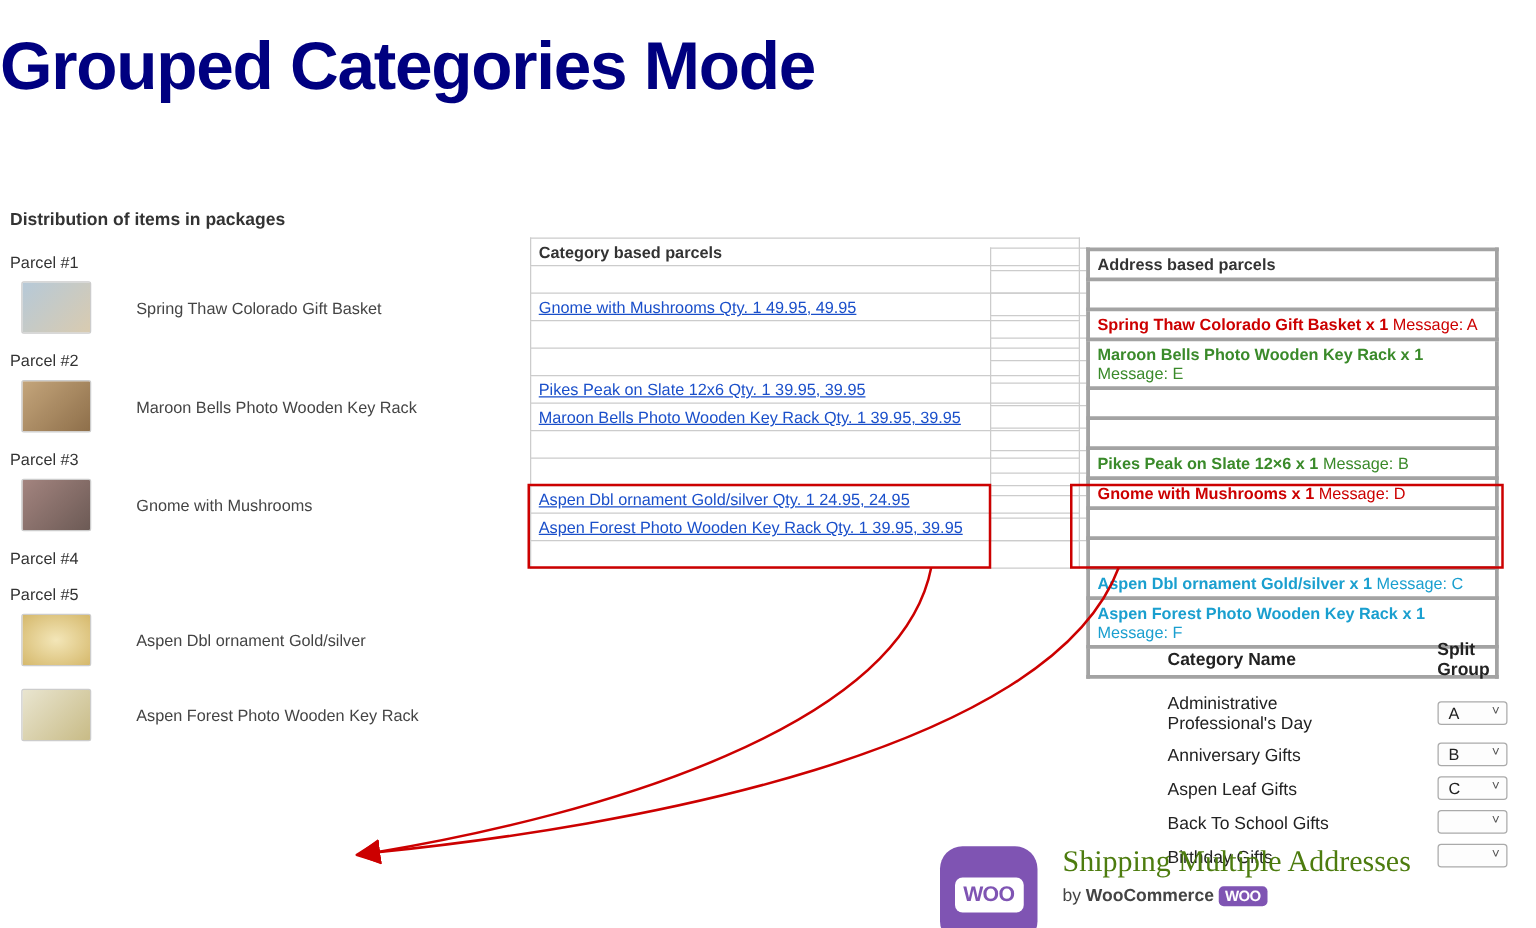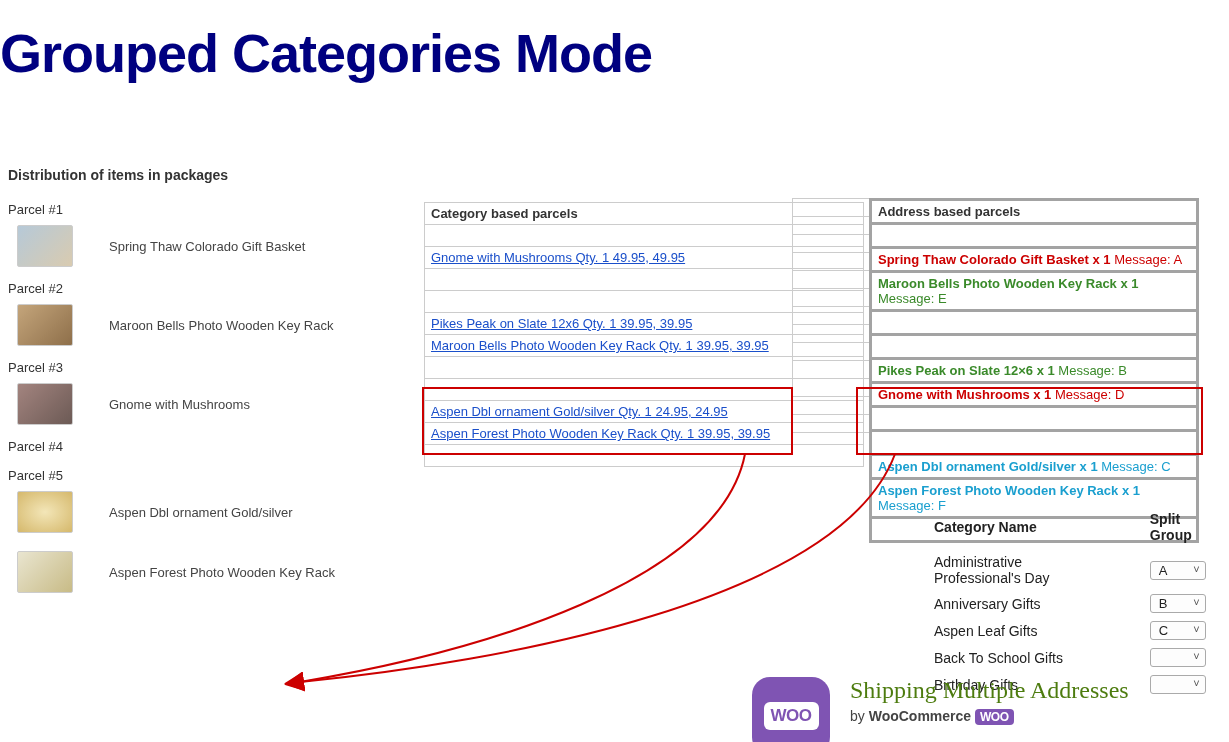--- a/index.html
+++ b/index.html
@@ -45,21 +45,21 @@
   }
   .thumb.t2 { background: linear-gradient(135deg,#c4a57b,#8e6f4a); }
   .thumb.t3 { background: linear-gradient(135deg,#a3847f,#6c5a55); }
   .thumb.t4 { background: linear-gradient(135deg,#5583c9,#c7b89a); }
   .thumb.t5 { background: radial-gradient(#f3e6b8,#d5b86b); }
   .thumb.t6 { background: linear-gradient(135deg,#e9e5d0,#c8bb86); }
   .parcel-name { font-size:13px; color:#444; }
 
   .mid-table {
     position:absolute;
-    left:424px; top:180px;
+    left:424px; top:168px;
     width:440px;
     border-collapse:collapse;
     font-size:13px;
   }
   .mid-table th, .mid-table td {
     border:1px solid #ccc;
     padding:3px 6px;
     text-align:left;
     height:18px;
   }

